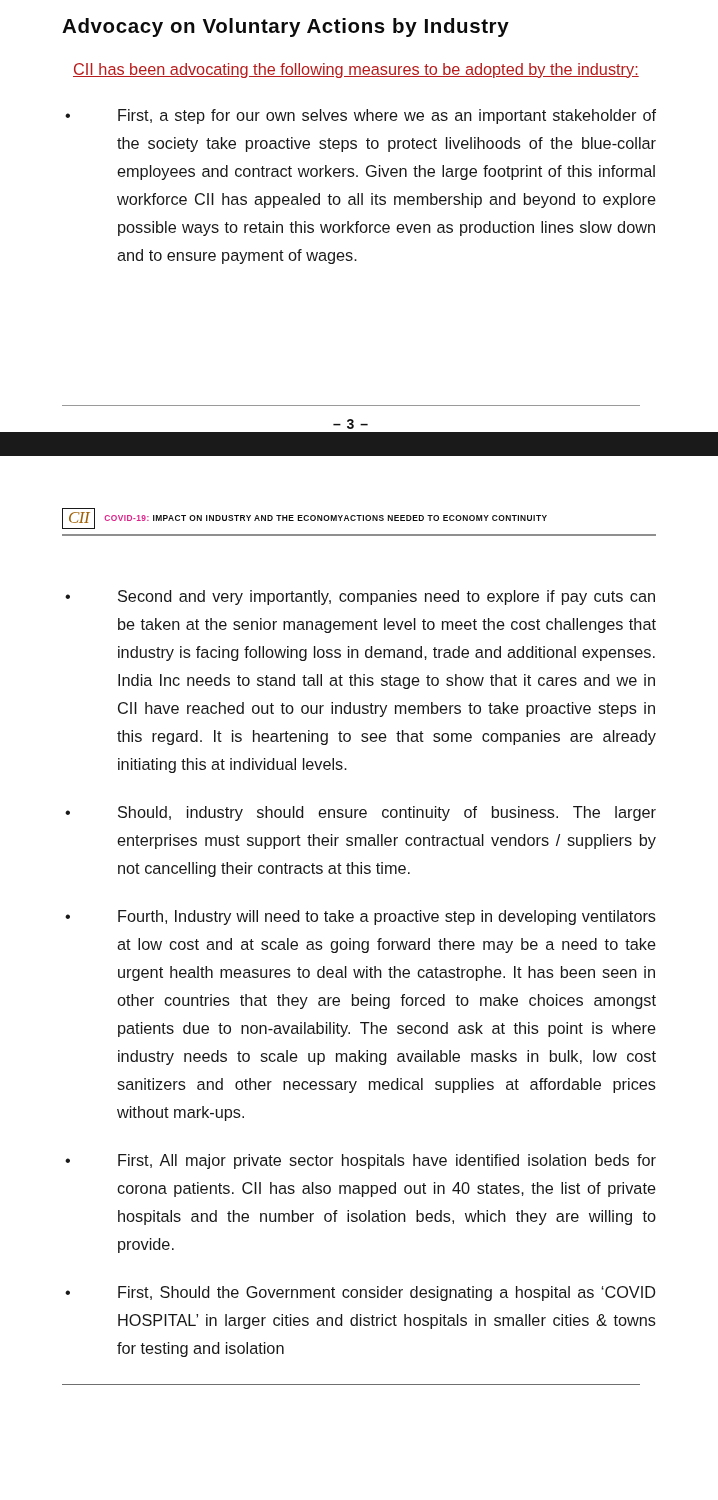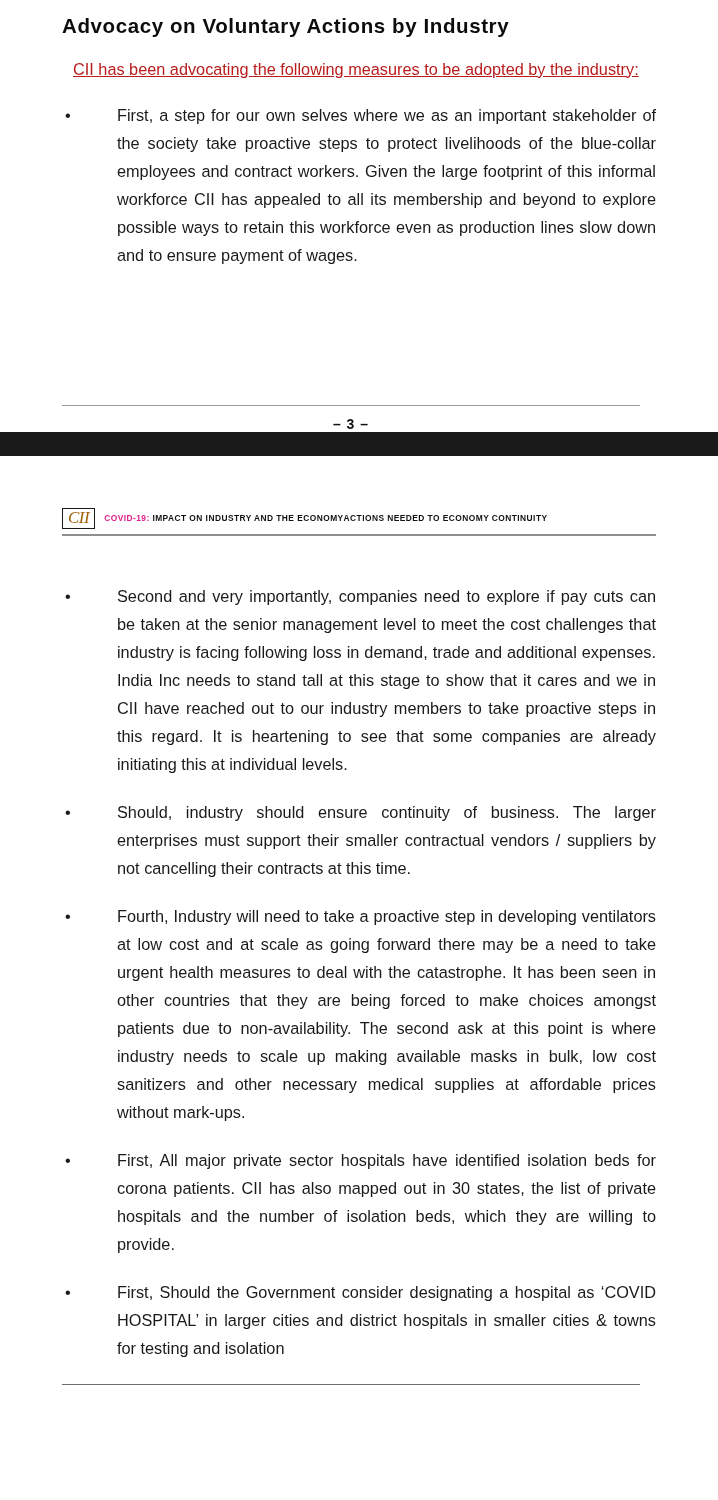--- a/index.html
+++ b/index.html
@@ -229,21 +229,21 @@
         <span class="lead-word">Should</span><span>, industry should ensure continuity of business. The larger enterprises must support their smaller contractual vendors / suppliers by not cancelling their contracts at this time.</span>
       </li>
 
       <li class="bullet-item">
         <span class="bullet-marker">•</span>
         <span class="lead-word">Fourth</span><span>, Industry will need to take a proactive step in developing ventilators at low cost and at scale as going forward there may be a need to take urgent health measures to deal with the catastrophe. It has been seen in other countries that they are being forced to make choices amongst patients due to non-availability. The second ask at this point is where industry needs to scale up making available masks in bulk, low cost sanitizers and other necessary medical supplies at affordable prices without mark-ups.</span>
       </li>
 
       <li class="bullet-item">
         <span class="bullet-marker">•</span>
-        <span class="lead-word">First</span><span>, All major private sector hospitals have identified isolation beds for corona patients. CII has also mapped out in 30 states, the list of private hospitals and the number of isolation beds, which they are willing to provide.</span>
+        <span class="lead-word">First</span><span>, All major private sector hospitals have identified isolation beds for corona patients. CII has also mapped out in 40 states, the list of private hospitals and the number of isolation beds, which they are willing to provide.</span>
       </li>
 
       <li class="bullet-item">
         <span class="bullet-marker">•</span>
         <span class="lead-word">First</span><span>, Should the Government consider designating a hospital as ‘COVID HOSPITAL’ in larger cities and district hospitals in smaller cities &amp; towns for testing and isolation</span>
       </li>
 
     </ul>
   </div>
 

